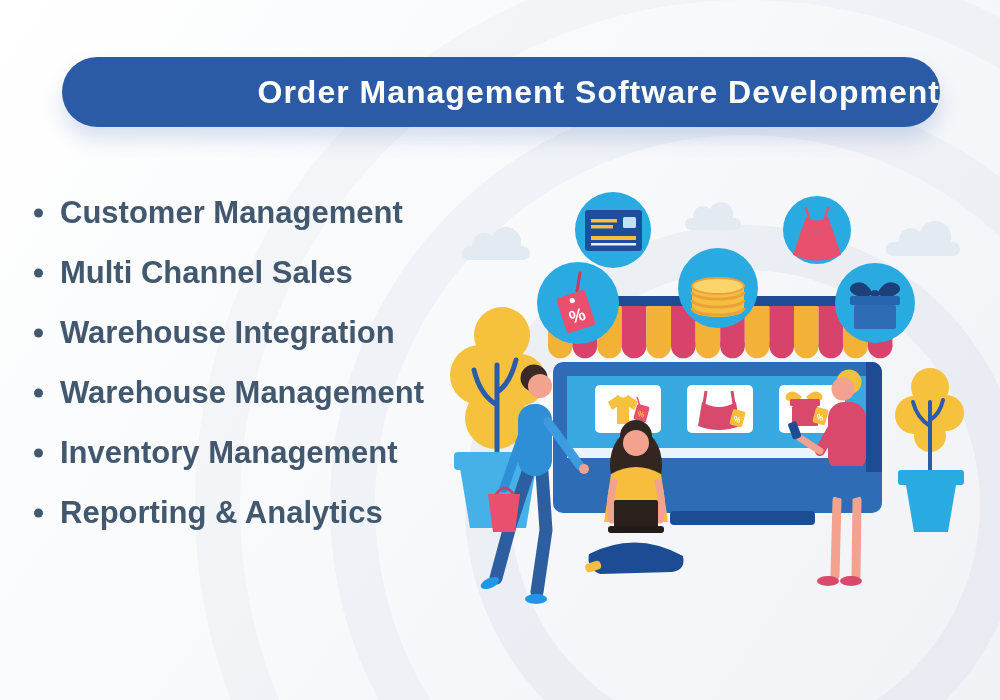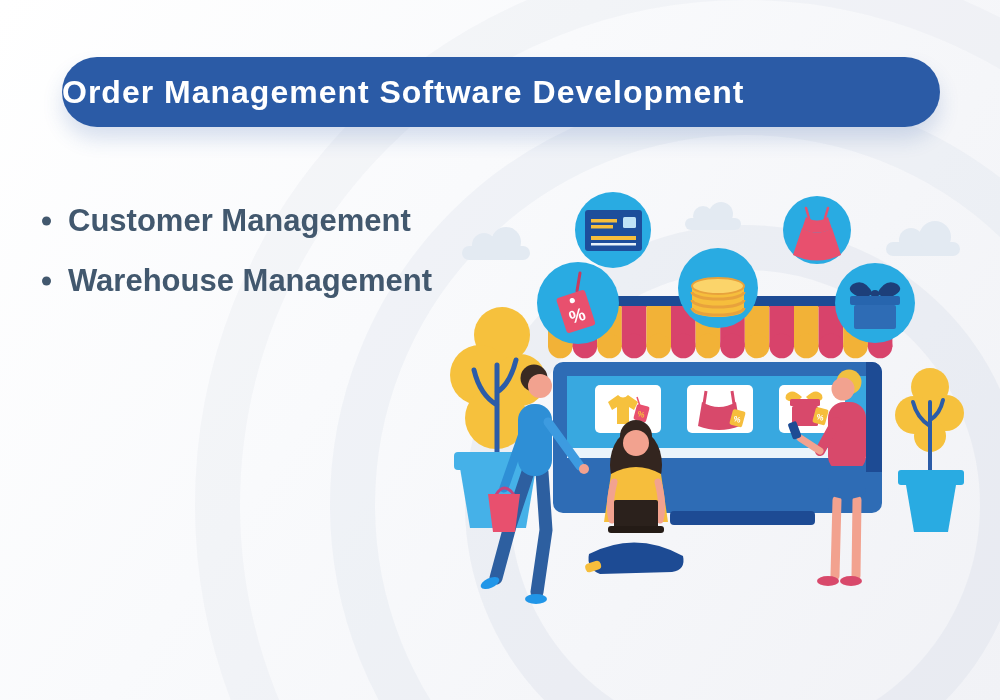--- a/index.html
+++ b/index.html
@@ -7,25 +7,25 @@
     position:relative;width:1000px;height:700px;overflow:hidden;
     background:linear-gradient(125deg,#ffffff 0%,#f9fafc 40%,#f1f2f6 100%);
     font-family:"Liberation Sans",sans-serif;
   }
   .ring{position:absolute;border-radius:50%;box-sizing:border-box;z-index:0;}
   .ring1{width:560px;height:560px;left:465px;top:225px;border:45px solid rgba(219,224,234,0.38);}
   .ring2{width:830px;height:830px;left:330px;top:90px;border:45px solid rgba(219,224,234,0.30);}
   .ring3{width:1100px;height:1100px;left:195px;top:-45px;border:45px solid rgba(219,224,234,0.22);}
   .banner{
     position:absolute;left:62px;top:57px;width:878px;height:70px;z-index:2;
-    background:#2B5BA6;border-radius:36px;display:flex;align-items:center;justify-content:flex-start;
+    background:#2B5BA6;border-radius:36px;display:flex;align-items:center;justify-content:flex-end;
     box-shadow:0 12px 20px rgba(43,91,166,0.18);
   }
   .banner span{color:#ffffff;font-size:32px;font-weight:700;letter-spacing:1px;white-space:nowrap;}
-  ul.features{position:absolute;left:26px;top:183px;margin:8px;padding:0;list-style:none;z-index:2;}
+  ul.features{position:absolute;left:26px;top:183px;margin:0;padding:0;list-style:none;z-index:2;}
   ul.features li{
     position:relative;height:60px;display:flex;align-items:center;padding-left:34px;
     color:#42586E;font-size:31px;font-weight:700;white-space:nowrap;
   }
   ul.features li::before{
     content:'';position:absolute;left:8px;top:50%;transform:translateY(-50%);
     width:9px;height:9px;border-radius:50%;background:#42586E;
   }
   .illustration{position:absolute;left:440px;top:170px;width:560px;height:470px;z-index:1;}
 </style>
@@ -40,21 +40,33 @@
 
   <div class="banner">
     <span>Order Management Software Development</span>
   </div>
 
   <ul class="features">
     <li>
         <span>Customer Management</span>
       </li>
     <li>
+        <span>Multi Channel Sales</span>
+      </li>
+    <li>
+        <span>Warehouse Integration</span>
+      </li>
+    <li>
         <span>Warehouse Management</span>
+      </li>
+    <li>
+        <span>Inventory Management</span>
+      </li>
+    <li>
+        <span>Reporting &amp; Analytics</span>
       </li>
   </ul>
 
   <svg class="illustration" viewBox="0 0 560 470" width="560" height="470" xmlns="http://www.w3.org/2000/svg">
 
     <g fill="#E3EAF2">
       <g transform="translate(22,60)">
           <rect x="0" y="16" width="68" height="14" rx="7"></rect>
           <circle cx="22" cy="15" r="12"></circle>
           <circle cx="44" cy="12" r="15"></circle>

